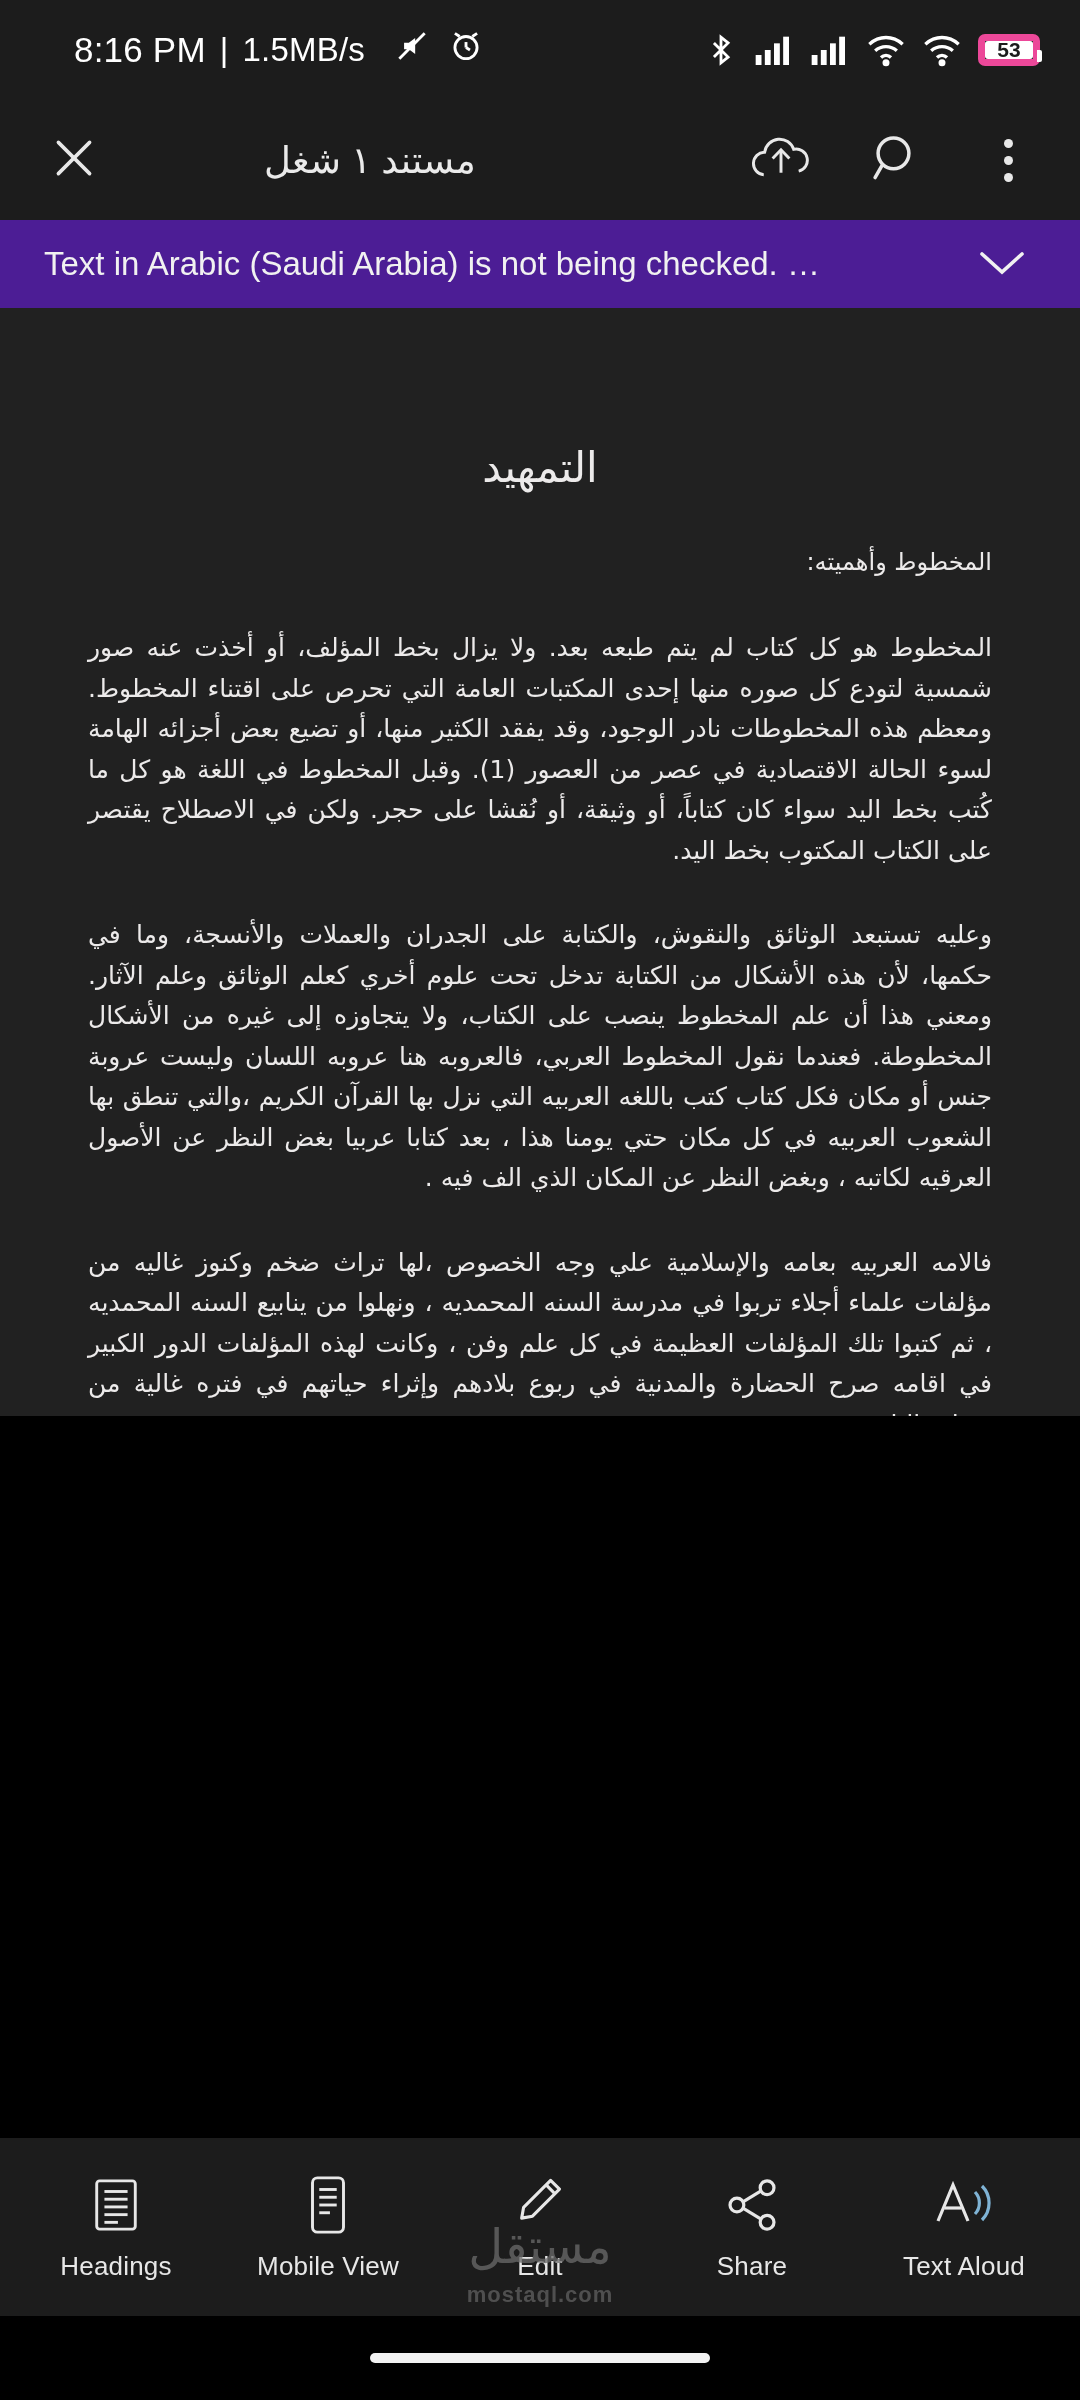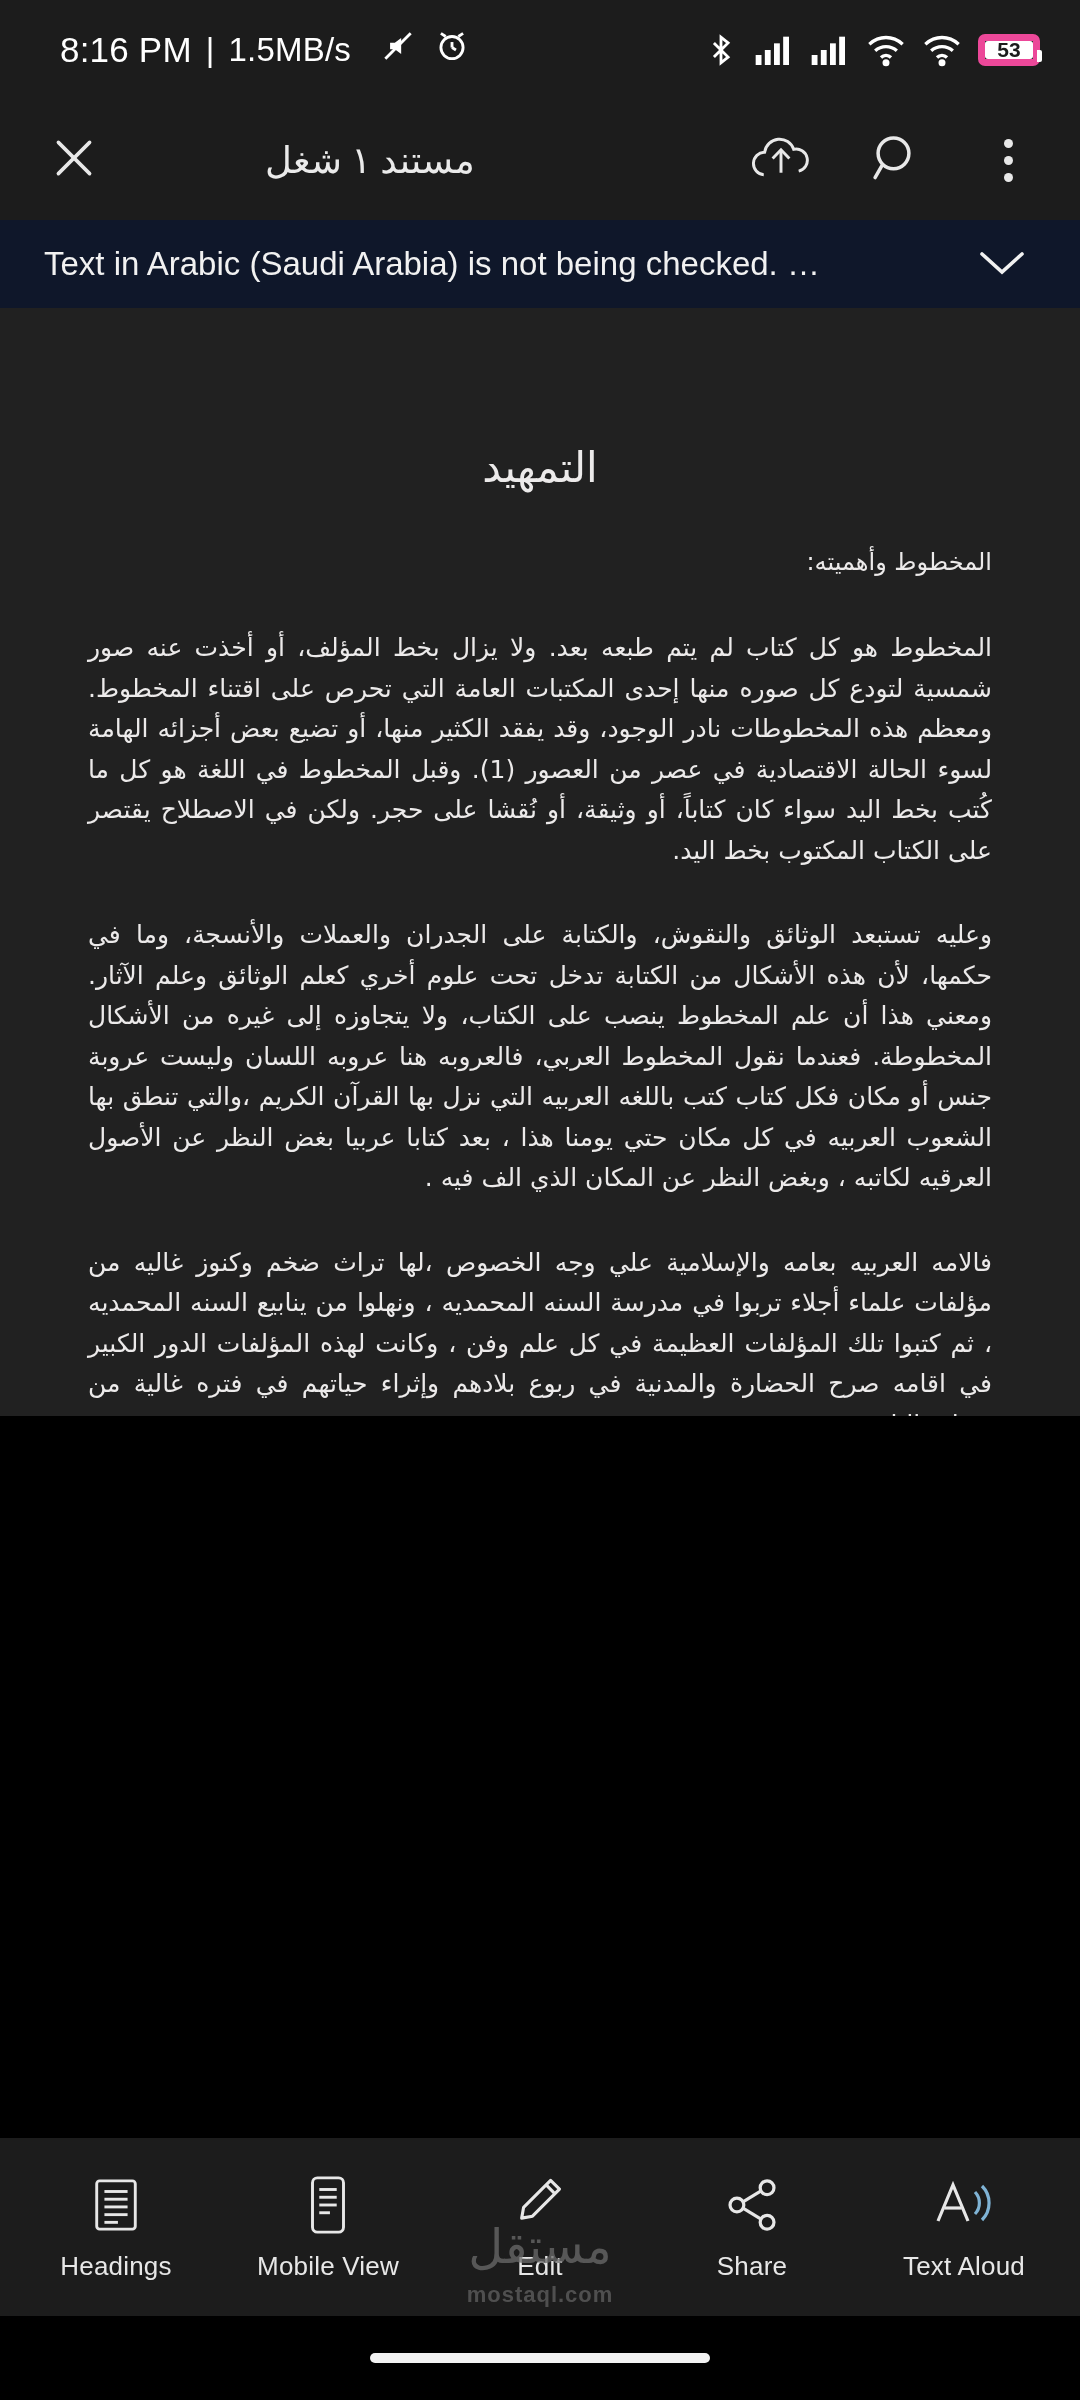--- a/index.html
+++ b/index.html
@@ -21,20 +21,21 @@
     padding: 0 40px 0 60px;
     color: #fff;
   }
   .status-left {
     display: flex;
     align-items: center;
     gap: 14px;
     font-size: 35px;
     letter-spacing: 0.2px;
     font-family: "Liberation Sans", sans-serif;
+    margin-left: 14px;
   }
   .status-left .clock { font-size: 35px; }
   .status-left .net { font-size: 33px; }
   .status-icons-left { display: flex; align-items: center; gap: 16px; margin-left: 14px; }
   .status-spacer { flex: 1; }
   .status-right { display: flex; align-items: center; gap: 16px; }
   .status-right svg { display: block; }
   .battery {
     width: 62px; height: 32px;
     border: 7px solid #ec4899; border-radius: 7px;
@@ -56,31 +57,31 @@
     color: #e8e8e8;
   }
   .toolbar .close-btn { width: 80px; height: 80px; display:flex; align-items:center; justify-content:center; }
   .toolbar .doc-title {
     flex: 1;
     text-align: center;
     font-size: 37px;
     color: #eaeaea;
     direction: rtl;
     padding-right: 120px;
-    font-family: Liberation Serif, serif;
+    font-family: Liberation Sans, sans-serif;
   }
   .toolbar .tb-actions { display: flex; align-items: center; gap: 46px; padding-right: 8px; }
   .toolbar .tb-actions .icon-btn { width: 70px; height: 78px; display:flex; align-items:center; justify-content:center; }
   .kebab { display:flex; flex-direction:column; gap:8px; align-items:center; justify-content:center; width:60px; height:70px;}
   .kebab i { width: 9px; height: 9px; border-radius: 50%; background: #e8e8e8; display:block;}
 
   
   .notice {
     height: 88px;
-    background: #0f172a;
+    background: #4c1d95;
     display: flex;
     align-items: center;
     padding: 0 48px 0 44px;
     color: #f1f1f1;
   }
   .notice .txt {
     flex: 1;
     font-size: 33px;
     white-space: nowrap;
     overflow: hidden;

